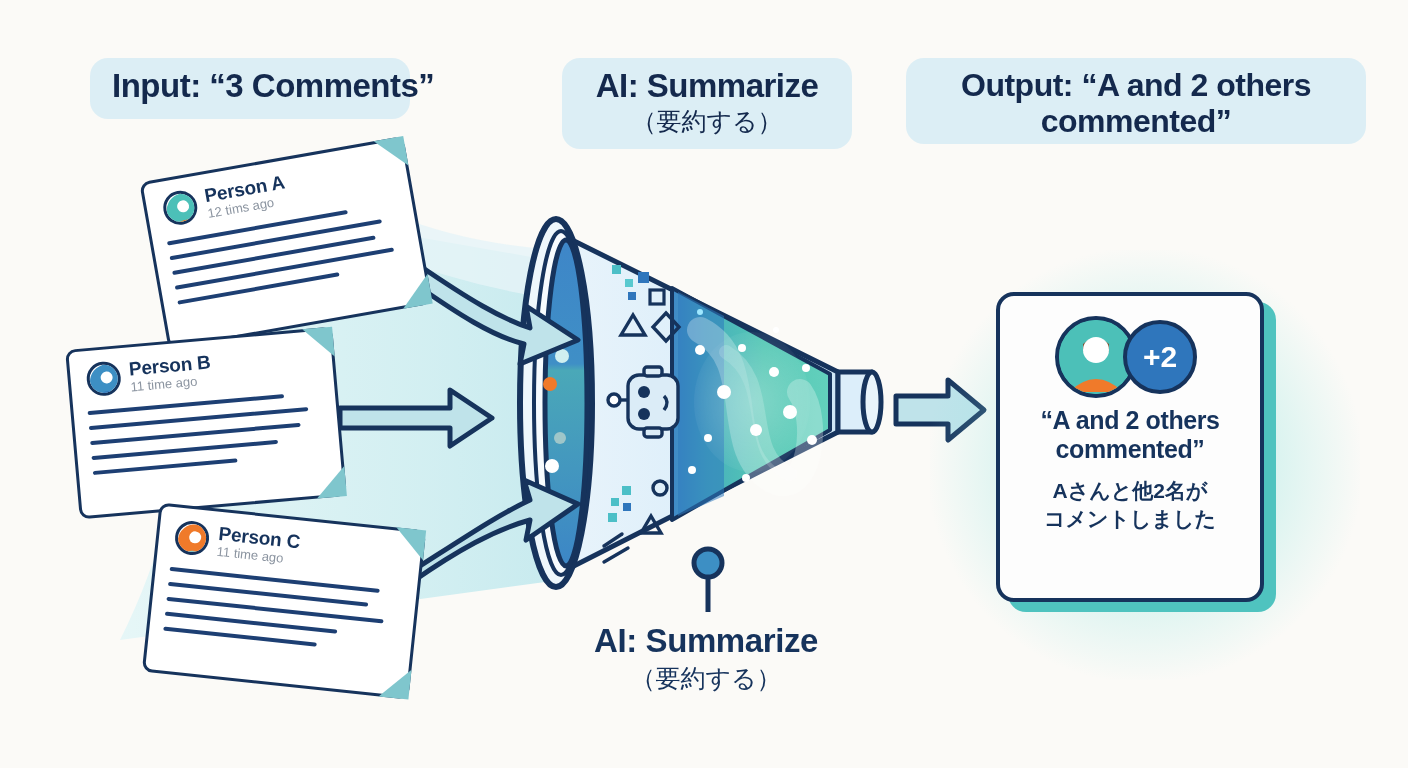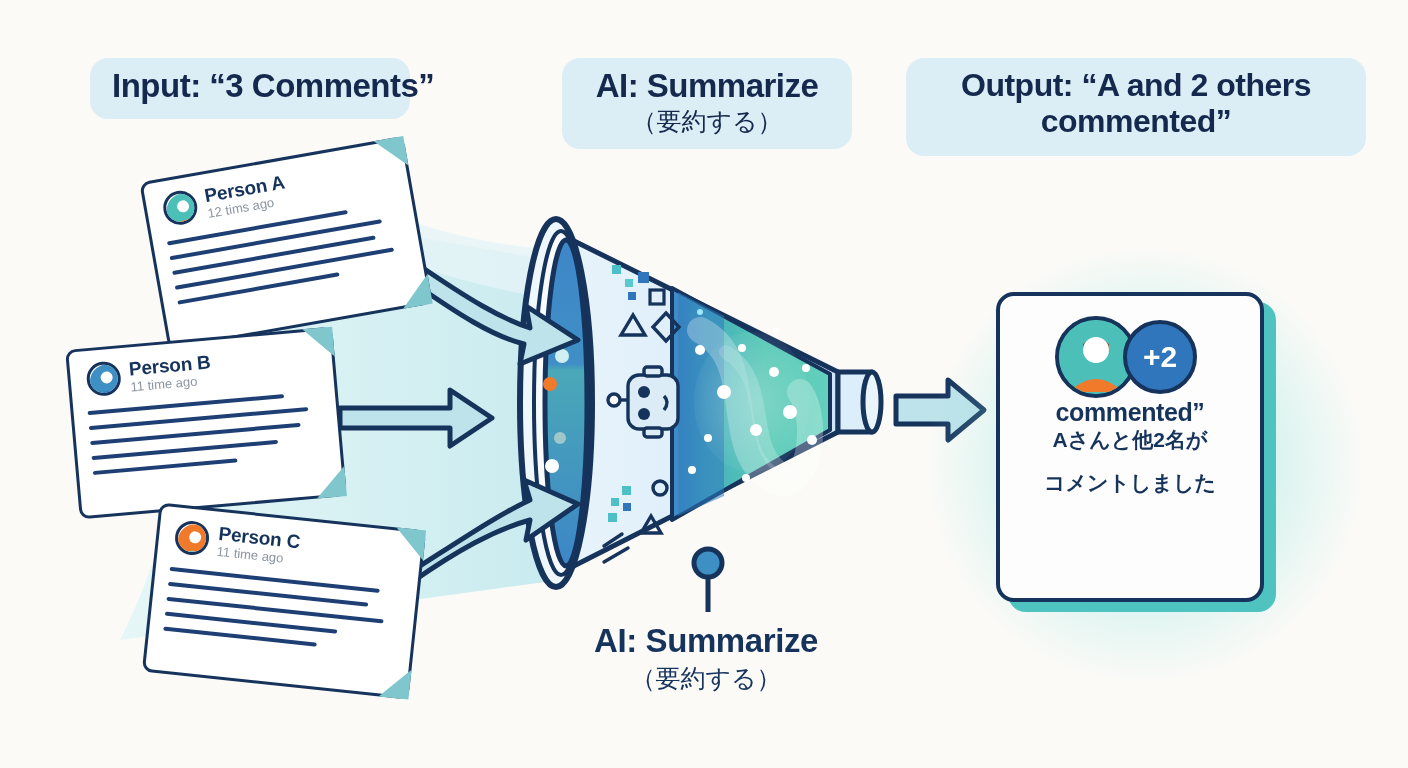--- a/index.html
+++ b/index.html
@@ -21,21 +21,21 @@
     text-align:center;
     padding:10px 22px 14px 22px;
     box-sizing:border-box;
     line-height:1.12;
   }
   .pill .en{font-size:33px;font-weight:600;letter-spacing:-0.5px;white-space:nowrap;}
   .pill .en.wrap{white-space:normal;}
   .pill .jp{font-size:25px;font-weight:500;margin-top:2px;}
   #pill-input{left:90px;top:58px;width:320px;}
   #pill-ai{left:562px;top:58px;width:290px;}
-  #pill-output{left:906px;top:58px;width:460px;padding-bottom:16px;}
+  #pill-output{left:906px;top:58px;width:460px;padding-bottom:4px;}
   #pill-output .en{font-size:32px;line-height:1.12;}
   #pill-output .jp{font-size:24px;font-weight:600;margin-top:4px;}
 
   
   .card{
     position:absolute;
     width:268px;height:170px;
     background:#ffffff;
     border:3.5px solid #16335c;
     border-radius:10px;
@@ -70,21 +70,21 @@
   #out-avatars{position:relative;width:166px;height:86px;margin-top:16px;}
   .av-big{position:absolute;left:8px;top:4px;width:82px;height:82px;border-radius:50%;
      background:#4cc0b8;border:4px solid #16335c;box-sizing:border-box;overflow:hidden;}
   .av-badge{position:absolute;left:76px;top:8px;width:74px;height:74px;border-radius:50%;
      background:#2f76bc;border:4px solid #16335c;box-sizing:border-box;
      display:flex;align-items:center;justify-content:center;
      color:#ffffff;font-size:30px;font-weight:700;}
   #out-card .quote{font-size:25px;font-weight:600;color:#16335c;text-align:center;
      line-height:1.16;margin-top:8px;padding:0 10px;letter-spacing:-0.4px;}
   #out-card .jp{font-size:21px;font-weight:700;color:#16335c;text-align:center;
-     line-height:1.25;margin-top:0;padding:0 14px;}
+     line-height:1.25;margin-top:14px;padding:0 14px;}
 
   
   #funnel-caption{position:absolute;left:560px;top:622px;width:292px;text-align:center;color:#16335c;}
   #funnel-caption .en{font-size:33px;font-weight:600;letter-spacing:-0.4px;}
   #funnel-caption .jp{font-size:25px;font-weight:500;margin-top:2px;}
 </style>
 </head>
 <body>
 
 <div id="stage">
@@ -329,18 +329,19 @@
       <span class="av-big">
         <svg viewBox="0 0 74 74" width="74" height="74">
           <circle cx="37" cy="37" r="37" fill="#4cc0b8"></circle>
           <path d="M 24 24 q 13 -12 26 0 l 0 8 q -13 -7 -26 0 Z" fill="#7a5233"></path>
           <circle cx="37" cy="30" r="13" fill="#ffffff"></circle>
           <path d="M 10 72 q 27 -26 54 0 Z" fill="#f07a2a"></path>
         </svg>
       </span>
       <span class="av-badge">+2</span>
     </div>
+    <div class="quote">“A and 2 others</div>
     <div class="quote" style="margin-top:0">commented”</div>
     <div class="jp">Aさんと他2名が</div>
-    <div class="jp" style="margin-top:17px">コメントしました</div>
+    <div class="jp" style="margin-top:2px">コメントしました</div>
   </div>
 
 </div>
 
 </body></html>

